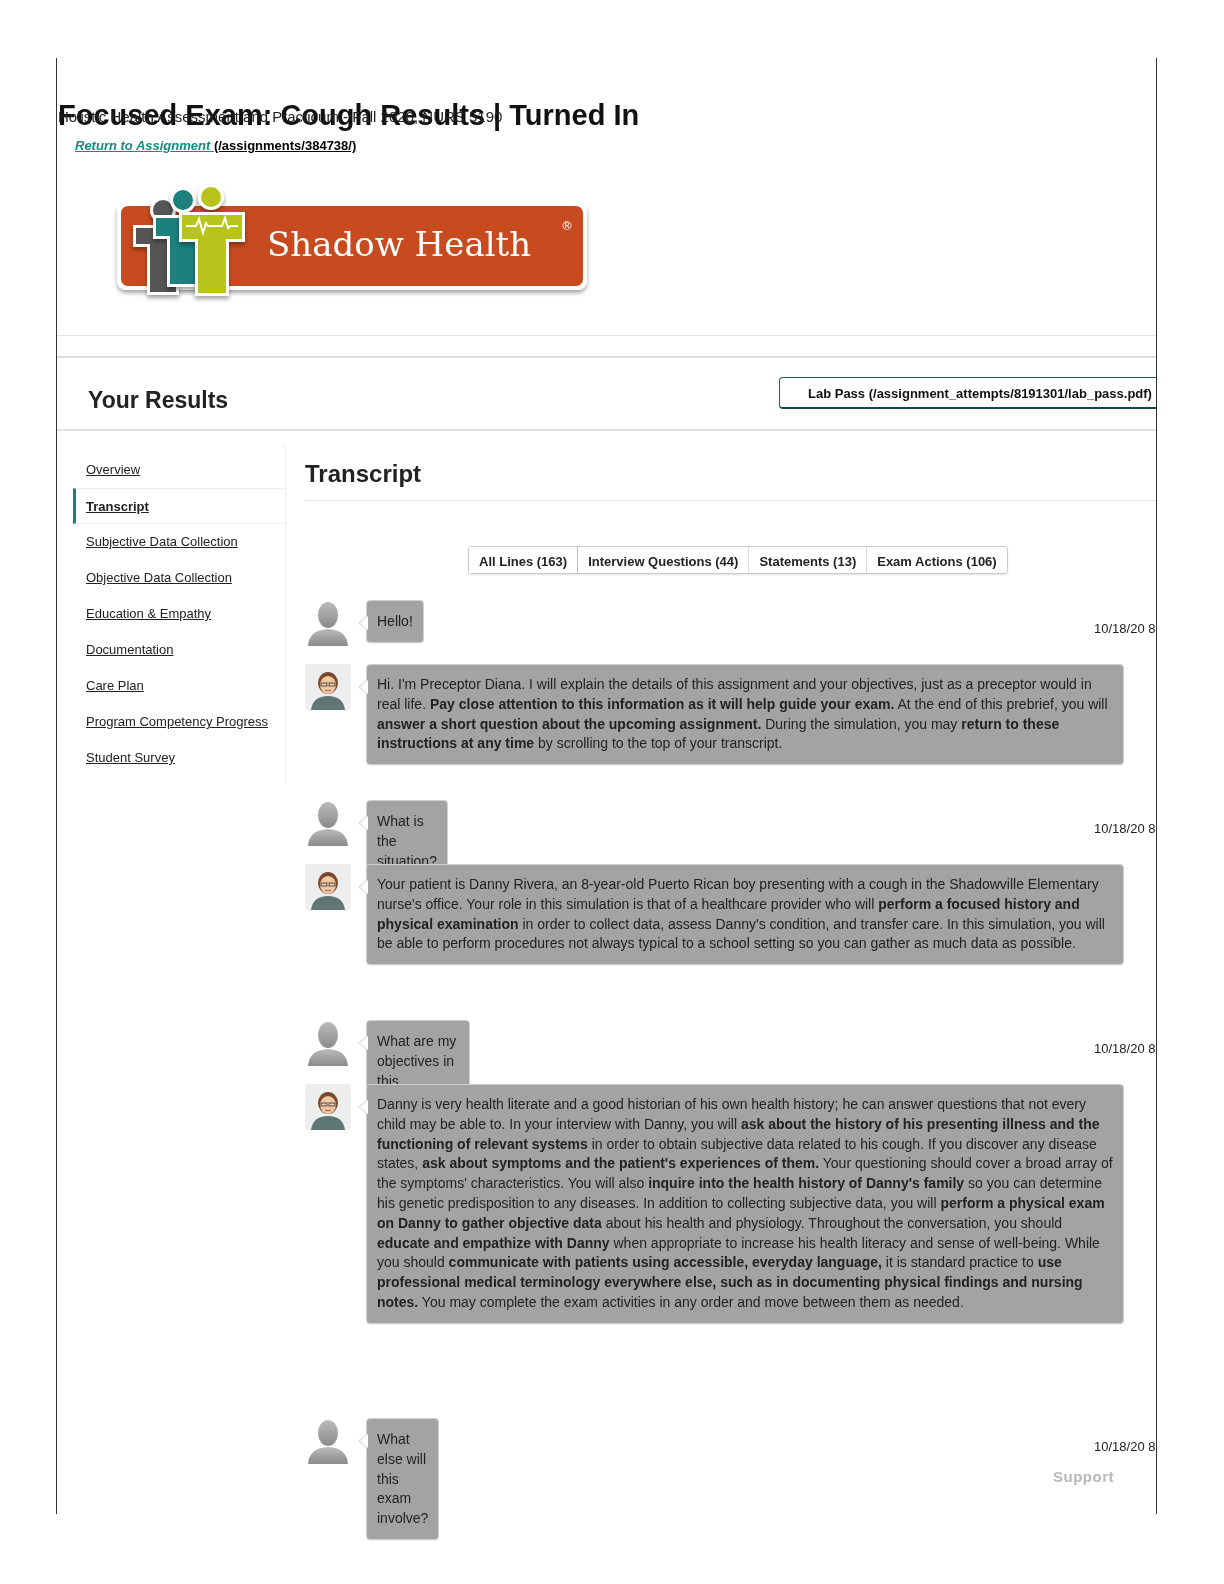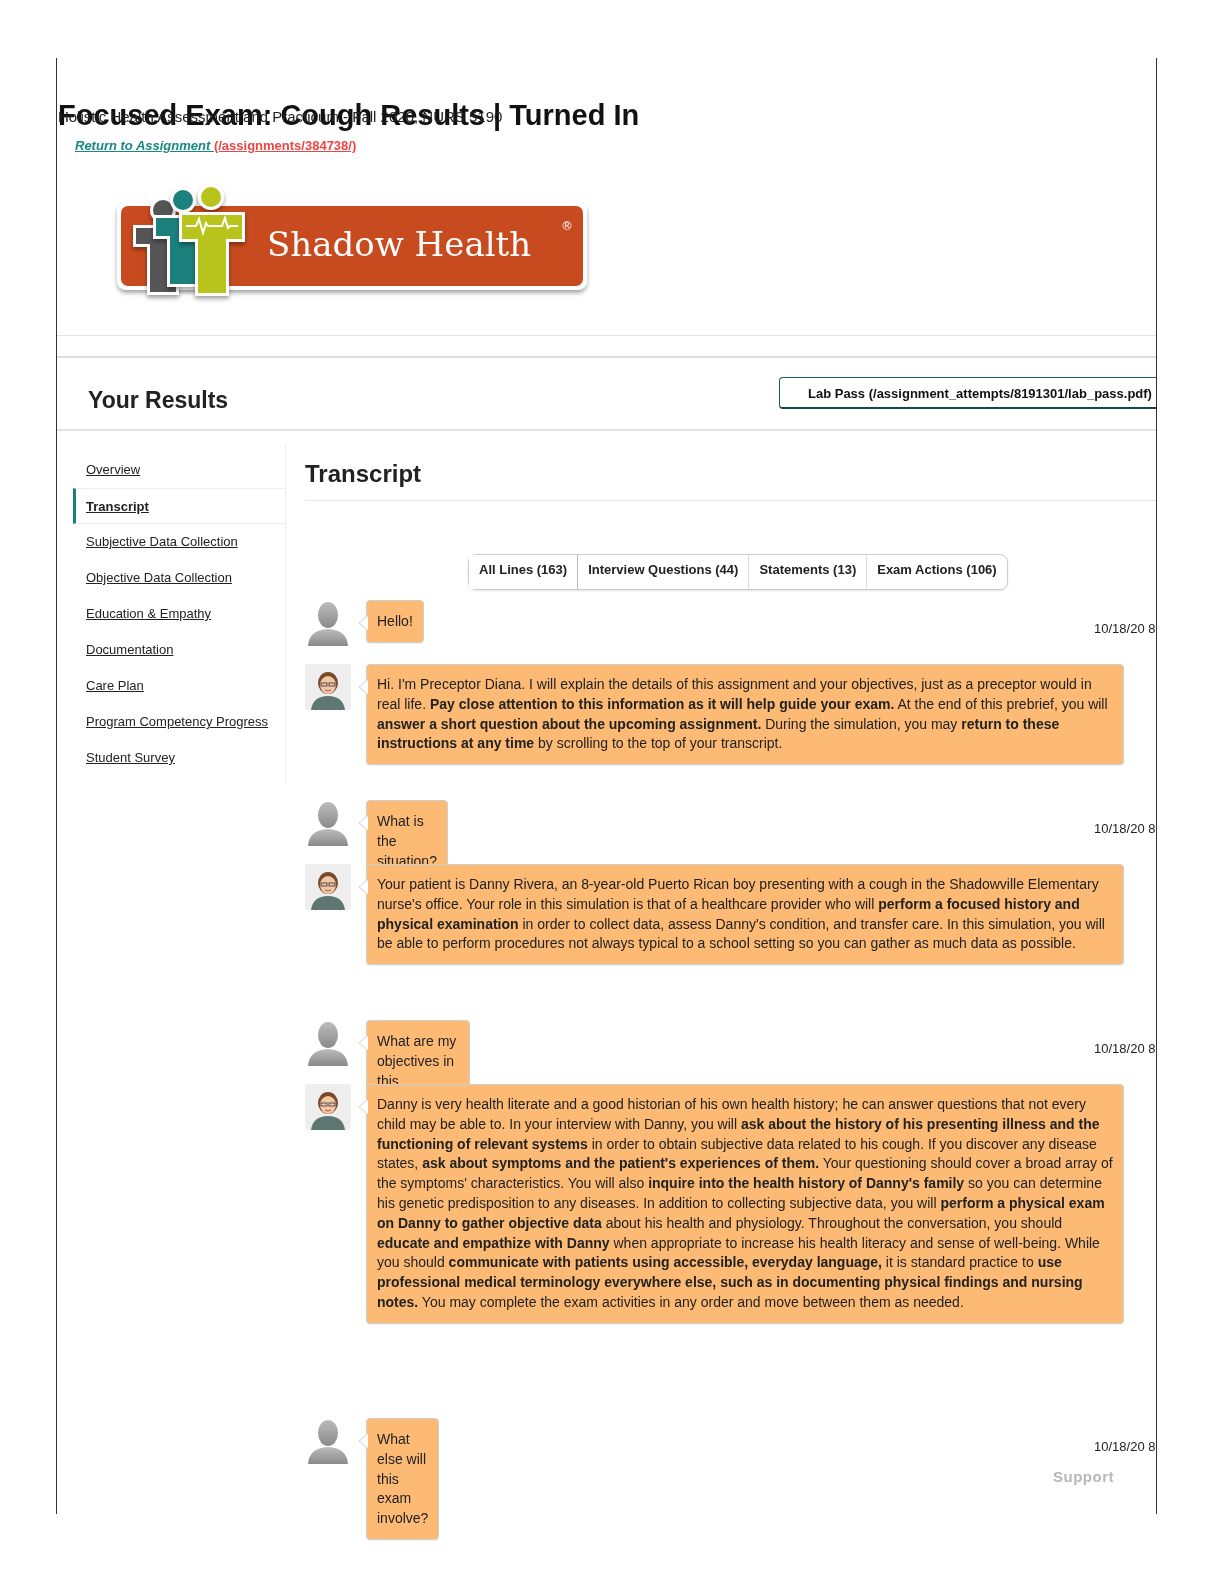--- a/index.html
+++ b/index.html
@@ -6,49 +6,49 @@
   html, body { width: 1224px; height: 1584px; background: #fff; overflow: hidden; }
   body { font-family: "Liberation Sans", sans-serif; color: #222; position: relative; }
   .page-border-left { position: absolute; left: 56px; top: 58px; width: 1px; height: 1456px; background: #333; }
   .page-border-right { position: absolute; left: 1156px; top: 58px; width: 1px; height: 1456px; background: #333; }
   .clip { position: absolute; left: 57px; top: 0; width: 1099px; height: 1584px; overflow: hidden; }
 
   .title { position: absolute; left: 1px; top: 62px; font-size: 29px; color: #111; white-space: nowrap; margin-top: 37px; }
   .subtitle { position: absolute; left: 1px; top: 108px; font-size: 15px; color: #222; white-space: nowrap; }
   .return-link { position: absolute; left: 18px; top: 138px; font-size: 13px; font-weight: bold; white-space: nowrap; }
   .return-link .lbl { color: #18897f; text-decoration: underline; font-style: italic; }
-  .return-link .url { color: #ef4444; text-decoration: underline; }
+  .return-link .url { color: #000000; text-decoration: underline; }
 
   .logo { position: absolute; left: 56px; top: 182px; width: 478px; height: 124px; }
 
   .hr1 { position: absolute; left: 0; top: 335px; width: 1099px; height: 1px; background: #e4e4dc; }
   .hr2 { position: absolute; left: 0; top: 356px; width: 1099px; height: 2px; background: #ddd; }
   .hr3 { position: absolute; left: 0; top: 429px; width: 1099px; height: 2px; background: #e2e2e2; }
 
   .your-results { position: absolute; left: 31px; top: 387px; font-size: 23px; color: #222; }
   .lab-pass { position: absolute; left: 722px; top: 377px; width: 400px; height: 32px; border: 1px solid #1b5e5a; border-bottom: 2px solid #134845; border-radius: 4px; font-size: 13px; font-weight: bold; color: #111; padding: 8px 0 0 28px; white-space: nowrap; overflow: hidden; }
 
   .sidebar { position: absolute; left: 16px; top: 452px; width: 213px; }
   .sidebar-divider { position: absolute; left: 228px; top: 444px; width: 1px; height: 340px; background: #eee; }
   .nav-item { display: block; height: 36px; padding-left: 13px; font-size: 13px; color: #222; text-decoration: underline; line-height: 36px; white-space: nowrap; }
   .nav-item.active { border-left: 3px solid #16807a; padding-left: 10px; font-weight: bold; border-top: 1px solid #eee; border-bottom: 1px solid #eee; }
 
   .main { position: absolute; left: 248px; top: 452px; width: 851px; }
   .main-title { font-size: 24px; font-weight: bold; color: #222; height: 48px; padding-top: 8px; }
   .main-hr { height: 1px; background: #e3e3e3; margin-bottom: 16px; }
   .meta { text-align: center; font-size: 13px; color: #222; width: 700px; }
   .meta b { font-weight: bold; }
-  .filter-tabs { display: flex; position: absolute; left: 163px; top: 94px; height: 36px; border: 1px solid #ccc; border-radius: 8px; box-shadow: 0 1px 2px rgba(0,0,0,.12); margin-top: 8px; }
+  .filter-tabs { display: flex; position: absolute; left: 163px; top: 94px; height: 28px; border: 1px solid #ccc; border-radius: 3px; box-shadow: 0 1px 2px rgba(0,0,0,.12); }
   .ftab { font-size: 13px; font-weight: bold; color: #222; padding: 0 10px; line-height: 30px; border-right: 1px solid #ddd; white-space: nowrap; cursor: pointer; }
   .ftab:last-child { border-right: none; }
   .ftab.active { background: #fff; border-right: 1px solid #bbb; }
 
   .entry { position: absolute; left: 0; }
   .avatar { position: absolute; left: 0; top: 0; width: 46px; height: 46px; }
-  .bubble { position: absolute; left: 61px; top: 0; border: 1px solid #cfcfcf; border-radius: 4px; background: #fdba74; font-size: 14px; line-height: 19.8px; color: #222; padding: 10px; box-shadow: 0 1px 1px rgba(0,0,0,.06); }
+  .bubble { position: absolute; left: 61px; top: 0; border: 1px solid #cfcfcf; border-radius: 4px; background: #a3a3a3; font-size: 14px; line-height: 19.8px; color: #222; padding: 10px; box-shadow: 0 1px 1px rgba(0,0,0,.06); }
   .bubble::before { content: ""; position: absolute; left: -9px; top: 14px; border-top: 8px solid transparent; border-bottom: 8px solid transparent; border-right: 9px solid #e2e2e2; }
   .bubble::after { content: ""; position: absolute; left: -7px; top: 15px; border-top: 7px solid transparent; border-bottom: 7px solid transparent; border-right: 8px solid #fff; }
   .bubble.short { padding: 11px 10px 10px 10px; }
   .bubble.long { width: 758px; }
   .bubble b { font-weight: bold; }
   .side-meta { position: absolute; left: 722px; width: 200px; font-size: 13px; color: #222; text-align: right; white-space: nowrap; }
   .side-meta .type { font-weight: bold; display: block; text-align: right; padding-right: 0; }
 
   .support { position: absolute; left: 996px; top: 1468px; font-size: 15px; font-weight: bold; color: #b8b8b8; letter-spacing: .5px; }
 </style>

